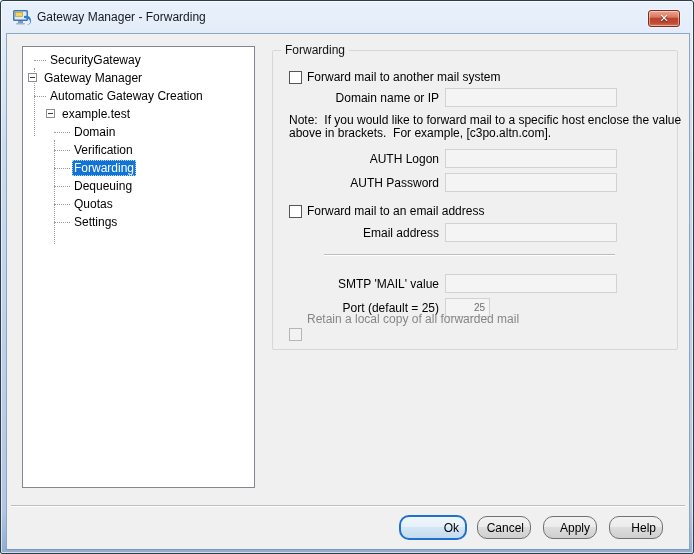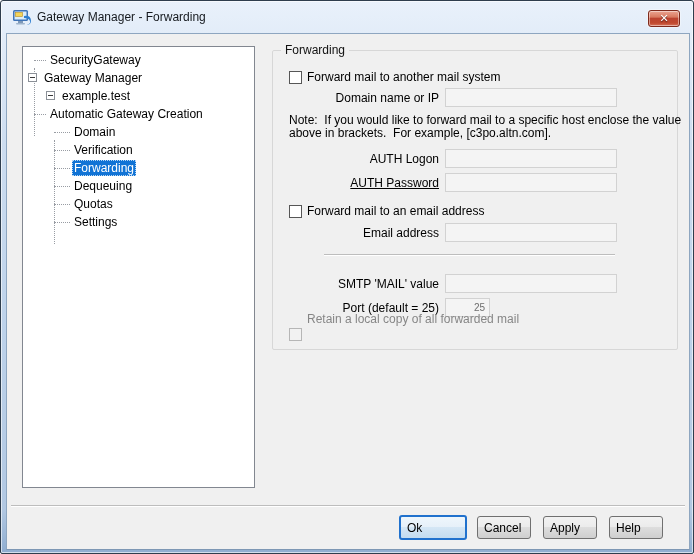--- a/index.html
+++ b/index.html
@@ -77,23 +77,23 @@
     padding:0 4px; color:#6e6e6e;
   }
   .tinput.small { width:45px; text-align:right; }
   .note { position:absolute; left:282px; white-space:pre; color:#000; line-height:13px; }
   .etched { position:absolute; height:2px; border-top:1px solid #bdbdbd; border-bottom:1px solid #fff; }
   .sep-inner { left:317px; width:291px; top:220px; }
   .sep-bottom { left:4px; right:4px; top:471px; }
   
   .btn {
     position:absolute; top:482px; height:23px; width:54px;
-    border:1px solid #707070; border-radius:3px;
+    border:1px solid #707070; border-radius:10px;
     background:linear-gradient(#f2f2f2, #ebebeb 50%, #dddddd 50%, #cfcfcf);
-    font-family:inherit; font-size:12px; color:#000; line-height:20px; text-align:left;
+    font-family:inherit; font-size:12px; color:#000; line-height:20px; text-align:right;
   }
   .btn.default {
     top:481px; height:25px; width:68px;
     border:2px solid #2071cd;
     background:linear-gradient(#eef6fc, #e6f0f9 50%, #d4e6f5 50%, #c3dcf0);
   }
   .btn-ok { left:392px; } .btn-cancel { left:470px; } .btn-apply { left:536px; } .btn-help { left:602px; }
 </style>
 </head>
 <body>
@@ -124,30 +124,30 @@
       <div class="trow lv1">
             <div class="stub"></div>
             <span class="tlabel">SecurityGateway</span>
           </div>
           <div class="trow lv0 exp">
             <div class="expbox">
               <div class="minus"></div>
             </div>
             <span class="tlabel">Gateway Manager</span>
           </div>
+          <div class="trow lv1">
+            <div class="stub"></div>
+            <span class="tlabel">Automatic Gateway Creation</span>
+          </div>
           <div class="trow lv1 exp">
             <div class="expbox">
               <div class="minus"></div>
             </div>
             <span class="tlabel">example.test</span>
           </div>
-          <div class="trow lv1">
-            <div class="stub"></div>
-            <span class="tlabel">Automatic Gateway Creation</span>
-          </div>
           <div class="trow lv2">
             <div class="stub"></div>
             <span class="tlabel">Domain</span>
           </div>
           <div class="trow lv2">
             <div class="stub"></div>
             <span class="tlabel">Verification</span>
           </div>
           <div class="trow lv2 sel">
             <div class="stub"></div>
@@ -177,21 +177,21 @@
 
     <span class="flabel" style="top:57px;">Domain name or IP</span>
     <input class="tinput" style="top: 54px;" value="">
 
     <div class="note" style="top:80px;">Note:  If you would like to forward mail to a specific host enclose the value</div>
     <div class="note" style="top:93px;">above in brackets.  For example, [c3po.altn.com].</div>
 
     <span class="flabel" style="top:118px;">AUTH Logon</span>
     <input class="tinput" style="top: 115px;" value="">
 
-    <span class="flabel" style="top:142px;text-decoration:underline;">AUTH Password</span>
+    <span class="flabel" style="top:142px;">AUTH Password</span>
     <input class="tinput" style="top: 139px;" value="">
 
     <div class="cb" style="left:282px; top:171px;"></div>
     <span class="cb-label" style="left:300px; top:170px;">Forward mail to an email address</span>
 
     <span class="flabel" style="top:192px;">Email address</span>
     <input class="tinput" style="top: 189px;" value="">
 
     <div class="etched sep-inner"></div>
 

